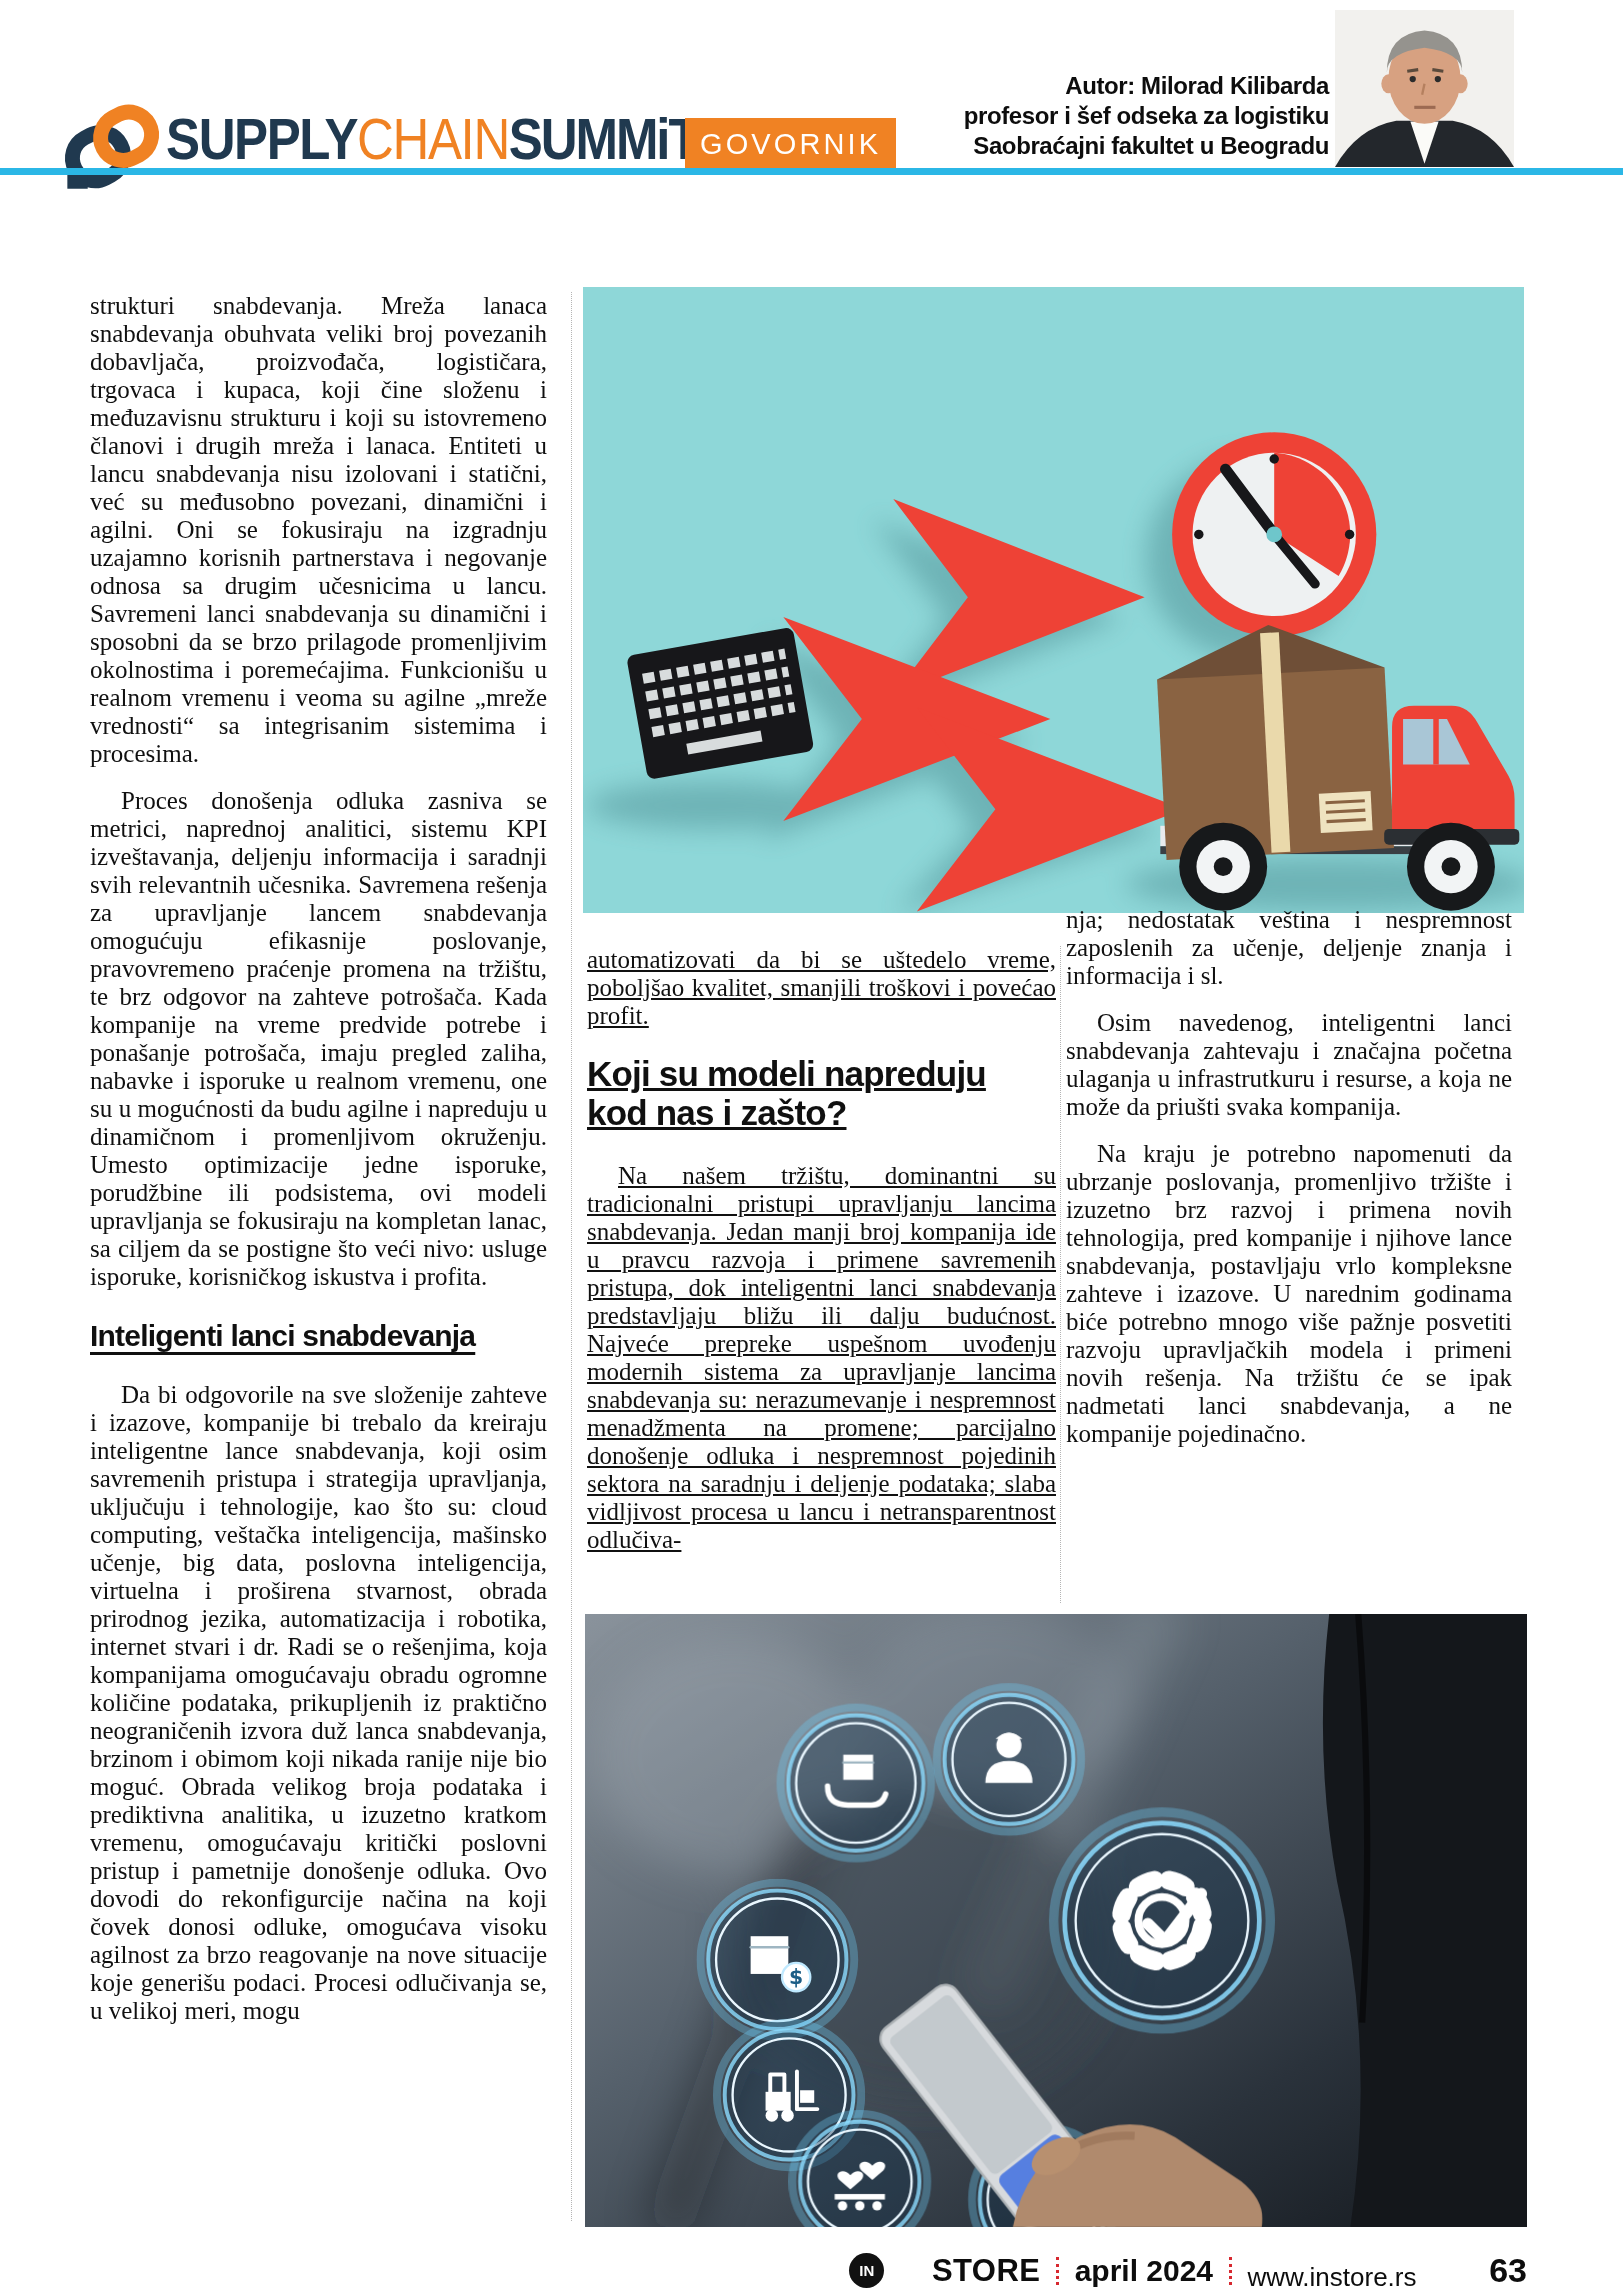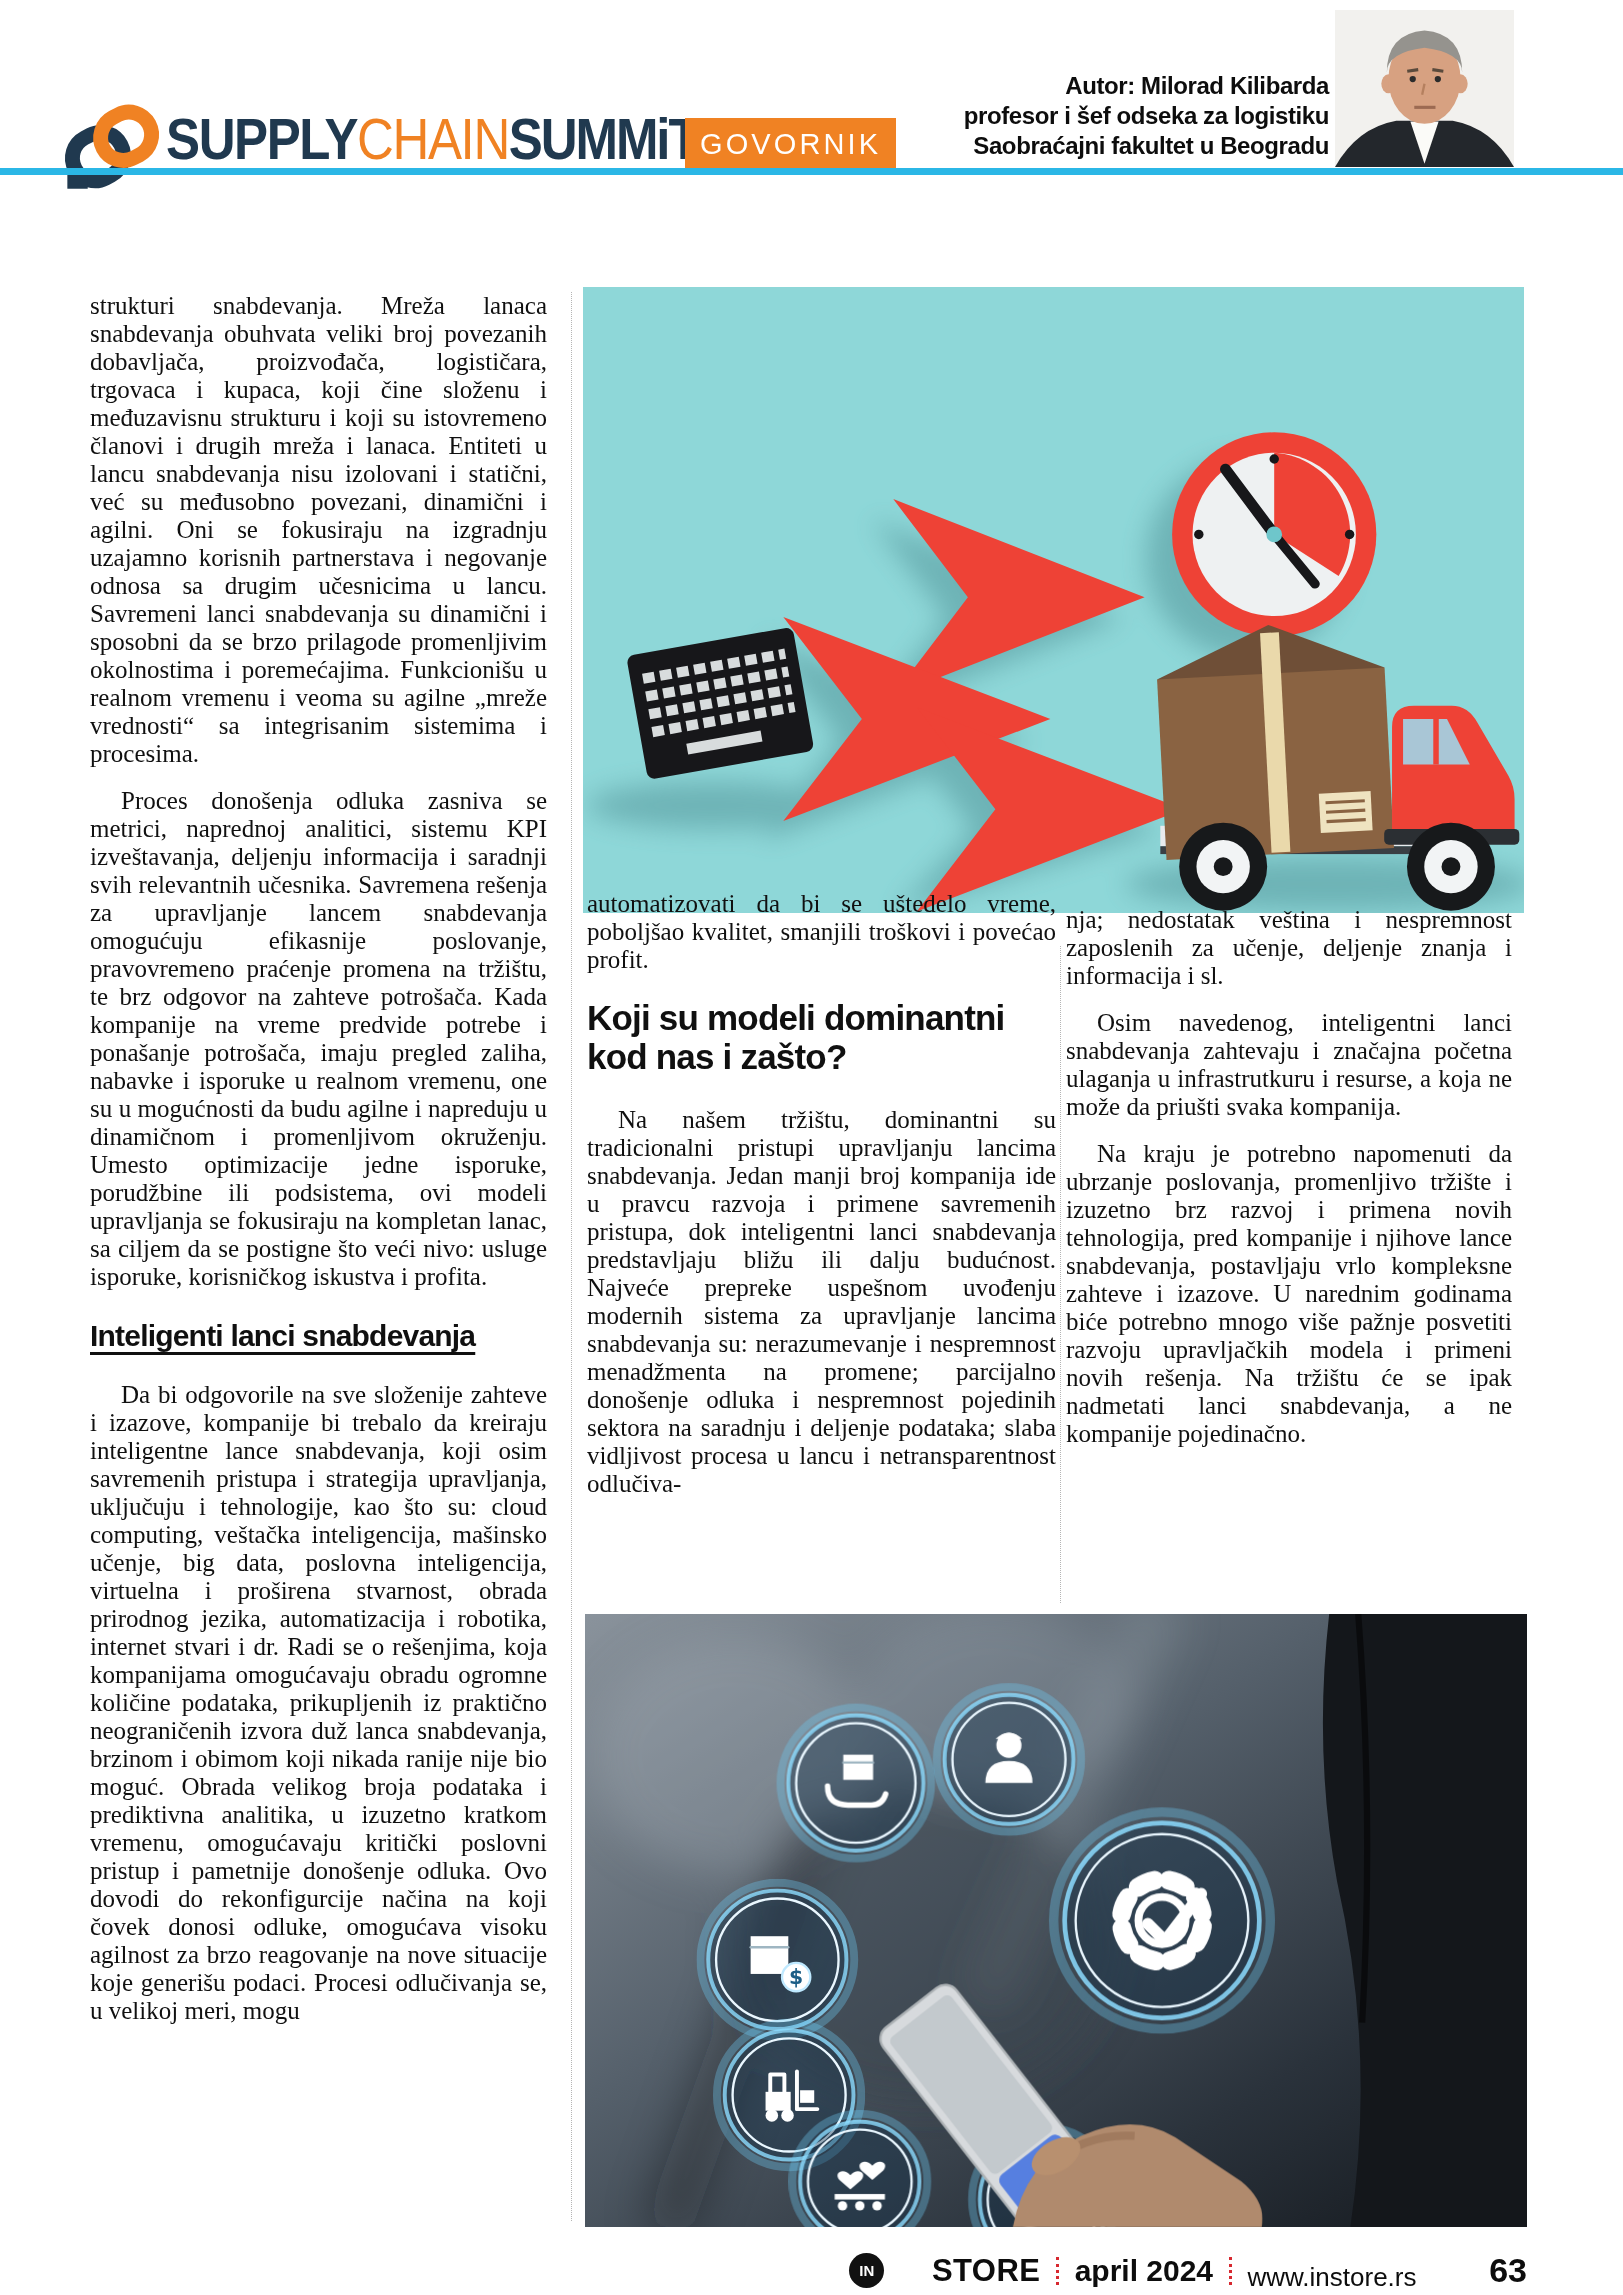--- a/index.html
+++ b/index.html
@@ -19,21 +19,21 @@
          font-family:"Liberation Sans",sans-serif;font-size:29px;letter-spacing:3.1px;color:#ffffff;}
   .author-block{position:absolute;right:294px;top:71px;text-align:right;
                 font-family:"Liberation Sans",sans-serif;font-weight:700;
                 font-size:24px;line-height:30px;letter-spacing:-0.4px;color:#0d0d0d;}
   .author-photo{position:absolute;left:1335px;top:9.4px;width:179px;height:159px;}
   .cyan-rule{position:absolute;left:0;top:168px;width:1623px;height:7px;background:#2bb7e6;}
 
   
   .col{position:absolute;font-size:25px;line-height:28px;text-align:justify;}
   .col-1{left:90px;top:292px;width:457px;}
-  .col-2{left:587px;top:890px;width:469px;}
+  .col-2{left:587px;top:946px;width:469px;text-decoration:underline;}
   .col-3{left:1066px;top:906px;width:446px;}
   .para{margin:0 0 19px 0;}
   .indent{text-indent:31px;}
   .h-underline{font-family:"Liberation Sans",sans-serif;font-weight:700;font-size:30px;
                letter-spacing:-0.8px;margin:27px 0 27px 0;line-height:36px;
                text-decoration:underline;text-decoration-thickness:3.1px;text-underline-offset:6.3px;}
   .h-question{font-family:"Liberation Sans",sans-serif;font-weight:700;font-size:35px;
               letter-spacing:-0.8px;line-height:39px;margin:23.6px 0 30px 0;}
 
   .col-sep{position:absolute;width:0;border-left:1.6px dotted #b5b5b5;}
@@ -184,21 +184,21 @@
         <circle cx="1105" cy="738" r="56" fill="#17191b"></circle>
         <circle cx="1105" cy="738" r="34" fill="#f2f4f5"></circle>
         <circle cx="1105" cy="738" r="12" fill="#17191b"></circle>
       </g>
     </svg>
   </div>
 
   <div class="col col-2">
     <p class="para">automatizovati da bi se uštedelo vreme, poboljšao kvalitet, smanjili troškovi i povećao profit.</p>
     <div class="h-question">
-      <div>Koji su modeli dominantni</div>
+      <div>Koji su modeli napreduju</div>
       <div>kod nas i zašto?</div>
     </div>
     <p class="para indent">Na našem tržištu, dominantni su tradicionalni pristupi upravljanju lancima snabdevanja. Jedan manji broj kompanija ide u pravcu razvoja i primene savremenih pristupa, dok inteligentni lanci snabdevanja predstavljaju bližu ili dalju budućnost. Najveće prepreke uspešnom uvođenju modernih sistema za upravljanje lancima snabdevanja su: nerazumevanje i nespremnost menadžmenta na promene; parcijalno donošenje odluka i nespremnost pojedinih sektora na saradnju i deljenje podataka; slaba vidljivost procesa u lancu i netransparentnost odlučiva-</p>
   </div>
 
   <div class="col col-3">
     <p class="para">nja; nedostatak veština i nespremnost zaposlenih za učenje, deljenje znanja i informacija i sl.</p>
     <p class="para indent">Osim navedenog, inteligentni lanci snabdevanja zahtevaju i značajna početna ulaganja u infrastrutkuru i resurse, a koja ne može da priušti svaka kompanija.</p>
     <p class="para indent">Na kraju je potrebno napomenuti da ubrzanje poslovanja, promenljivo tržište i izuzetno brz razvoj i primena novih tehnologija, pred kompanije i njihove lance snabdevanja, postavljaju vrlo kompleksne zahteve i izazove. U narednim godinama biće potrebno mnogo više pažnje posvetiti razvoju upravljačkih modela i primeni novih rešenja. Na tržištu će se ipak nadmetati lanci snabdevanja, a ne kompanije pojedinačno.</p>
   </div>

